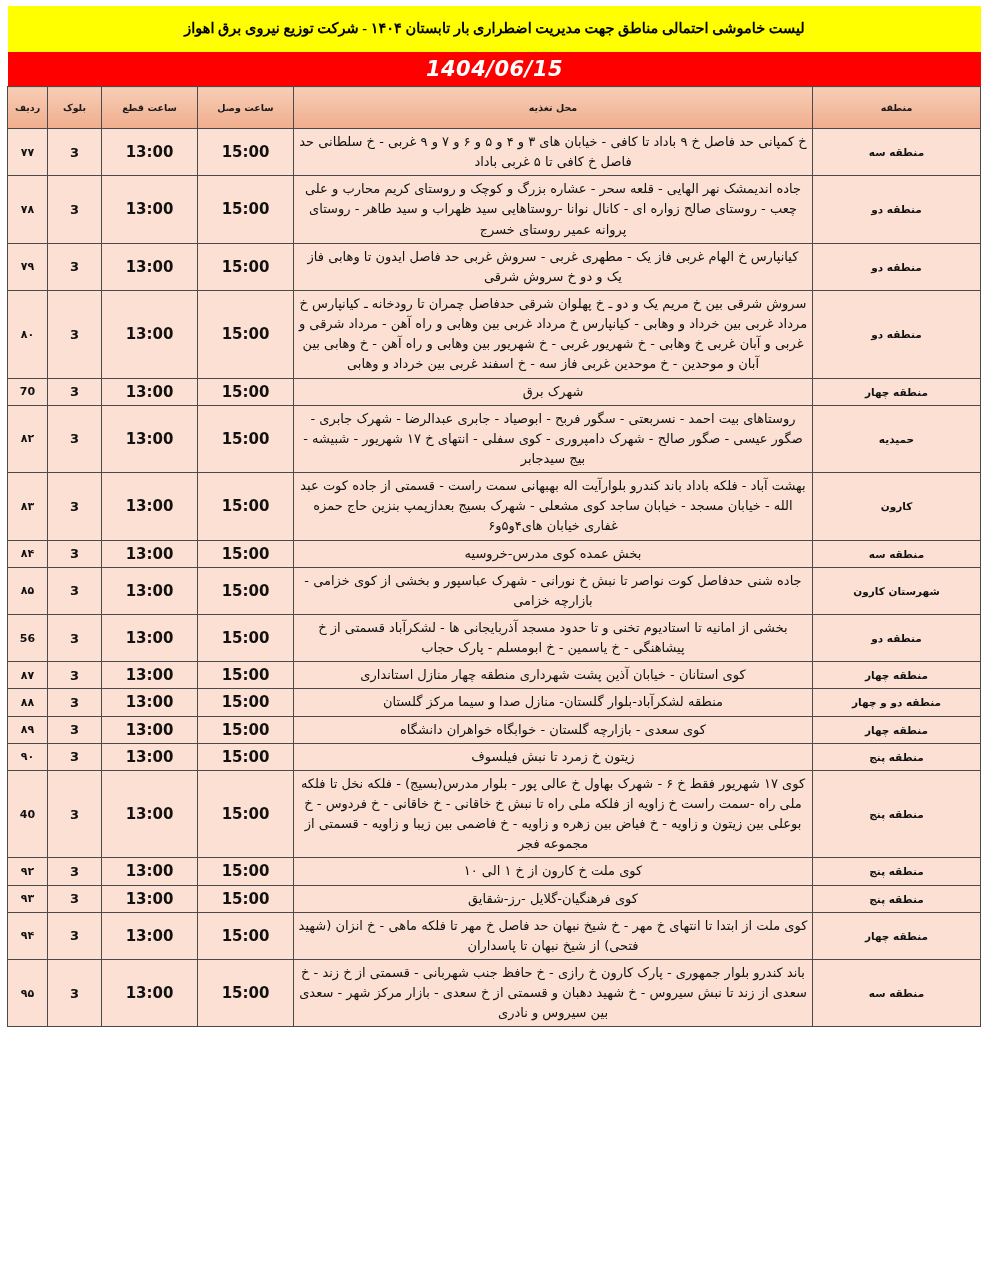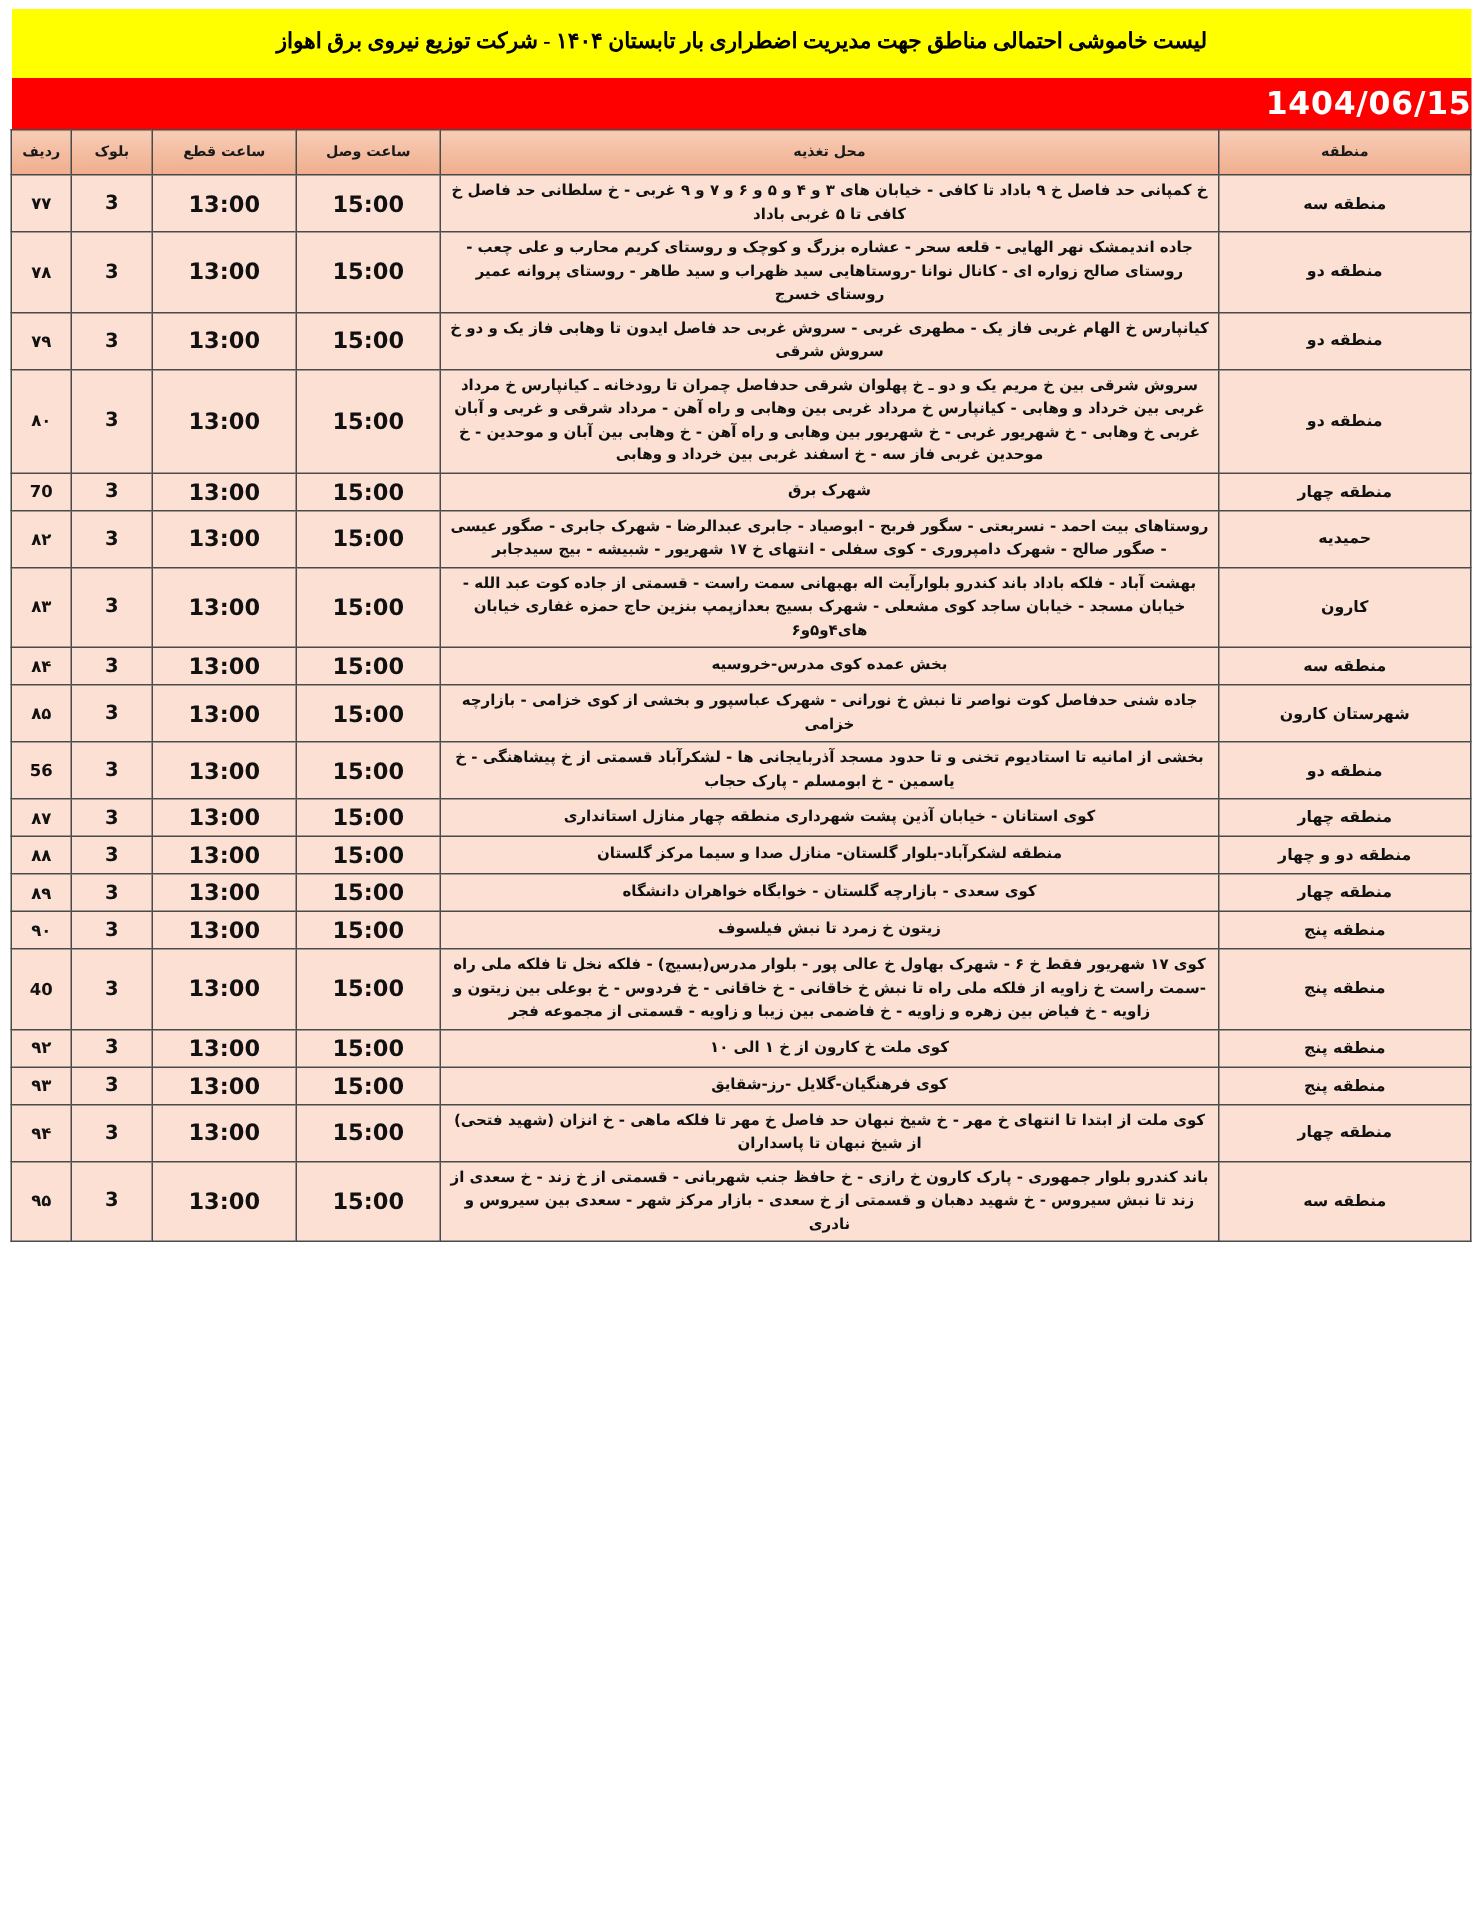--- a/index.html
+++ b/index.html
@@ -35,21 +35,22 @@
     color: #000000;
     text-align: center;
     line-height: 1.2;
     direction: rtl;
   }
   .date-bar {
     background: #ff0000;
     height: 34px;
     display: flex;
     align-items: center;
-    justify-content: flex-start;
+    justify-content: center;
+    font-style: italic;
   }
   .date-bar .date-text {
     font-size: 21px;
     font-weight: bold;
     color: #ffffff;
     letter-spacing: 0.5px;
     direction: ltr;
   }
   table.grid {
     border-collapse: collapse;
@@ -63,21 +64,21 @@
     text-align: center;
     padding: 3px 4px;
     box-sizing: border-box;
   }
   thead th {
     background: #f2b79a;
     background-image: linear-gradient(to bottom, #f7cdb6 0%, #f0ad8d 100%);
     font-size: 9.5px;
     font-weight: bold;
     color: #1a1a1a;
-    height: 30px;
+    height: 42px;
   }
   tbody td {
     background: #fbe0d3;
     color: #111111;
     font-size: 9.5px;
   }
   td.c-radif {
     font-size: 11px;
     font-weight: bold;
   }
@@ -89,25 +90,24 @@
   td.c-time {
     font-size: 15px;
     font-weight: bold;
     direction: ltr;
   }
   td.c-zone {
     font-size: 10.5px;
     font-weight: bold;
   }
   td.c-place {
-    font-size: 10px;
+    font-size: 13px;
     line-height: 1.55;
     text-align: center;
     padding: 5px 10px;
-    font-weight: bold;
   }
   col.w-radif   { width: 40px; }
   col.w-block   { width: 54px; }
   col.w-off     { width: 96px; }
   col.w-on      { width: 96px; }
   col.w-place   { width: 519px; }
   col.w-zone    { width: 168px; }
 </style>
 </head>
 <body>

